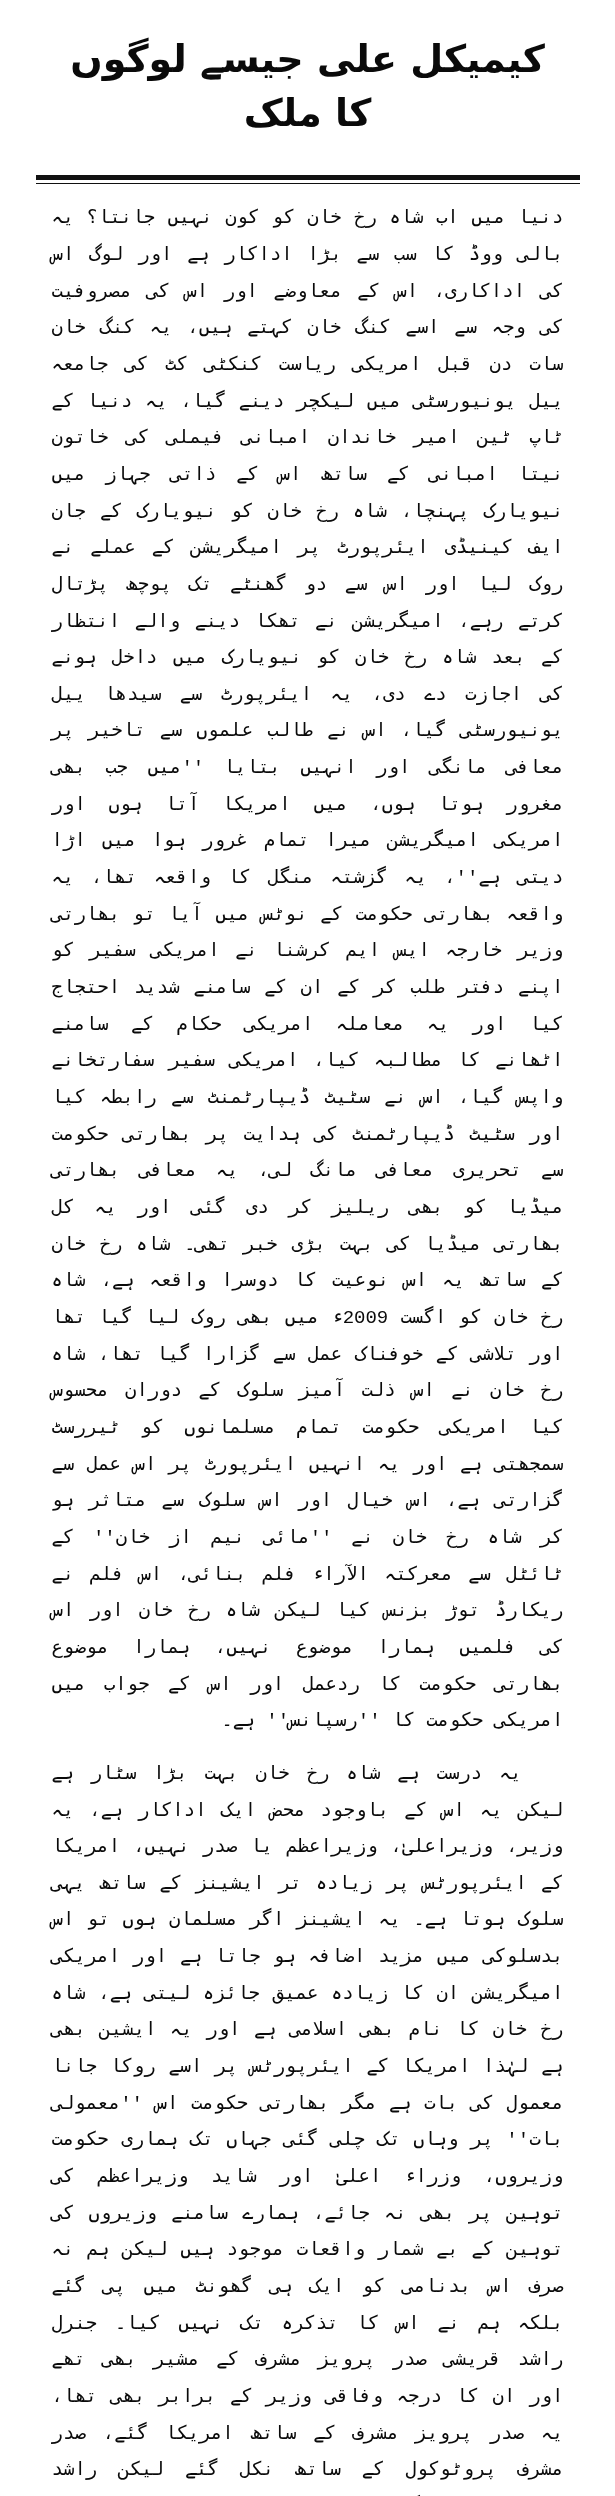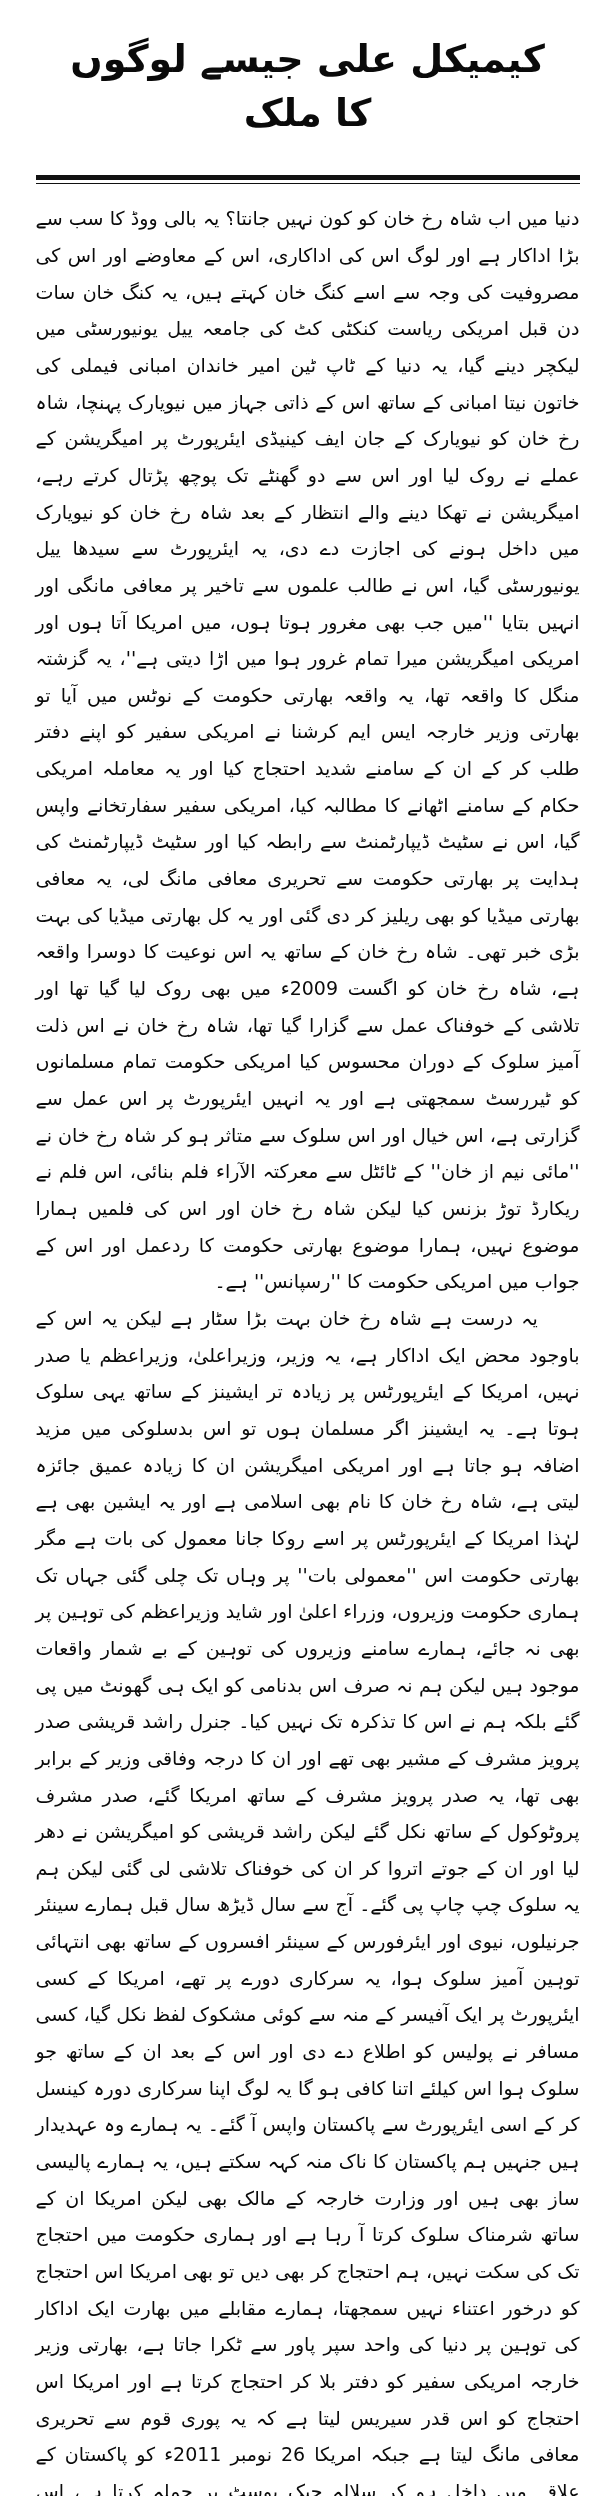--- a/index.html
+++ b/index.html
@@ -28,21 +28,21 @@
   .rule-thin  { height: 1px; background: #111111; border: 0; margin: 3px 0 0 0; }
   .article {
     direction: rtl;
     unicode-bidi: embed;
     text-align: justify;
     font-size: 19px;
     line-height: 1.93;
     margin-top: 16px;
     color: #0a0a0a;
   }
-  .article p { margin: 0; padding: 0; }
+  .article p { margin: 16px; padding: 0; font-family: Liberation Mono, monospace; }
   .article p.indent { text-indent: 2.2em; }
 </style>
 </head>
 <body>
 
 <div class="page">
 
   <h1 class="title">کیمیکل علی جیسے لوگوں کا ملک</h1>
 
   <div class="rule-thick"></div>

